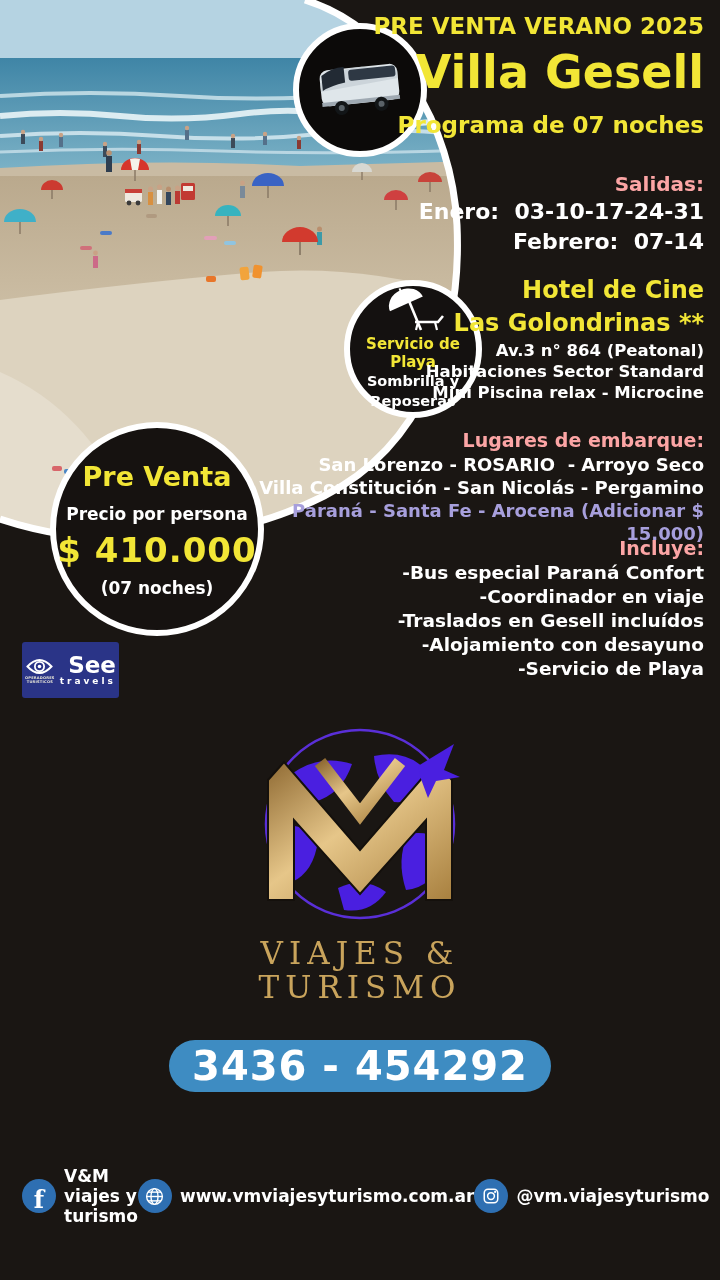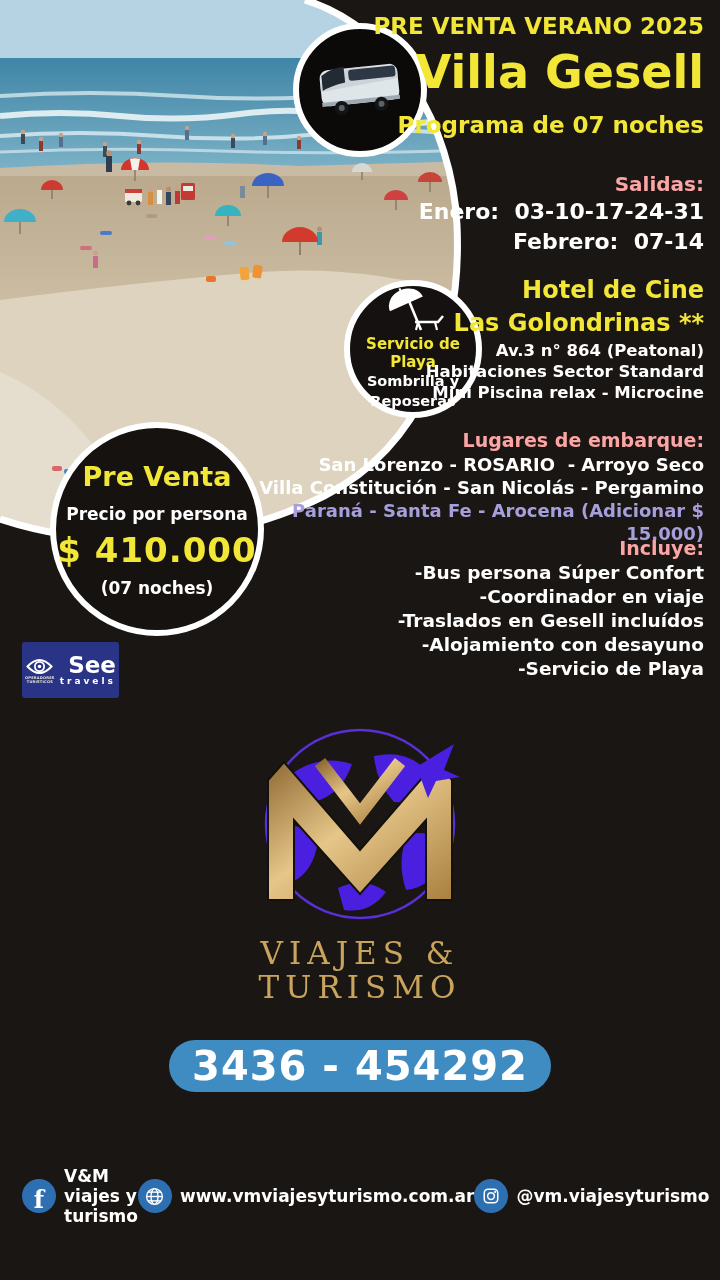--- a/index.html
+++ b/index.html
@@ -305,21 +305,21 @@
 
 <div id="embarque" class="rc">
   <div class="sec-label">Lugares de embarque:</div>
   <div class="e-line pre">San Lorenzo - ROSARIO  - Arroyo Seco</div>
   <div class="e-line">Villa Constitución - San Nicolás - Pergamino</div>
   <div class="e-line purple">Paraná - Santa Fe - Arocena (Adicionar $ 15.000)</div>
 </div>
 
 <div id="incluye" class="rc">
   <div class="sec-label">Incluye:</div>
-  <div class="i-line">-Bus persona Súper Confort</div>
+  <div class="i-line">-Bus especial Paraná Confort</div>
   <div class="i-line">-Coordinador en viaje</div>
   <div class="i-line">-Traslados en Gesell incluídos</div>
   <div class="i-line">-Alojamiento con desayuno</div>
   <div class="i-line">-Servicio de Playa</div>
 </div>
 
 <div id="see-logo" class="abs">
   <div class="eye-wrap">
     <svg width="27" height="19" viewBox="0 0 27 19">
       <path d="M1.5,9.5 Q13.5,-3.5 25.5,9.5 Q13.5,22.5 1.5,9.5 Z" fill="none" stroke="#ffffff" stroke-width="2"></path>

